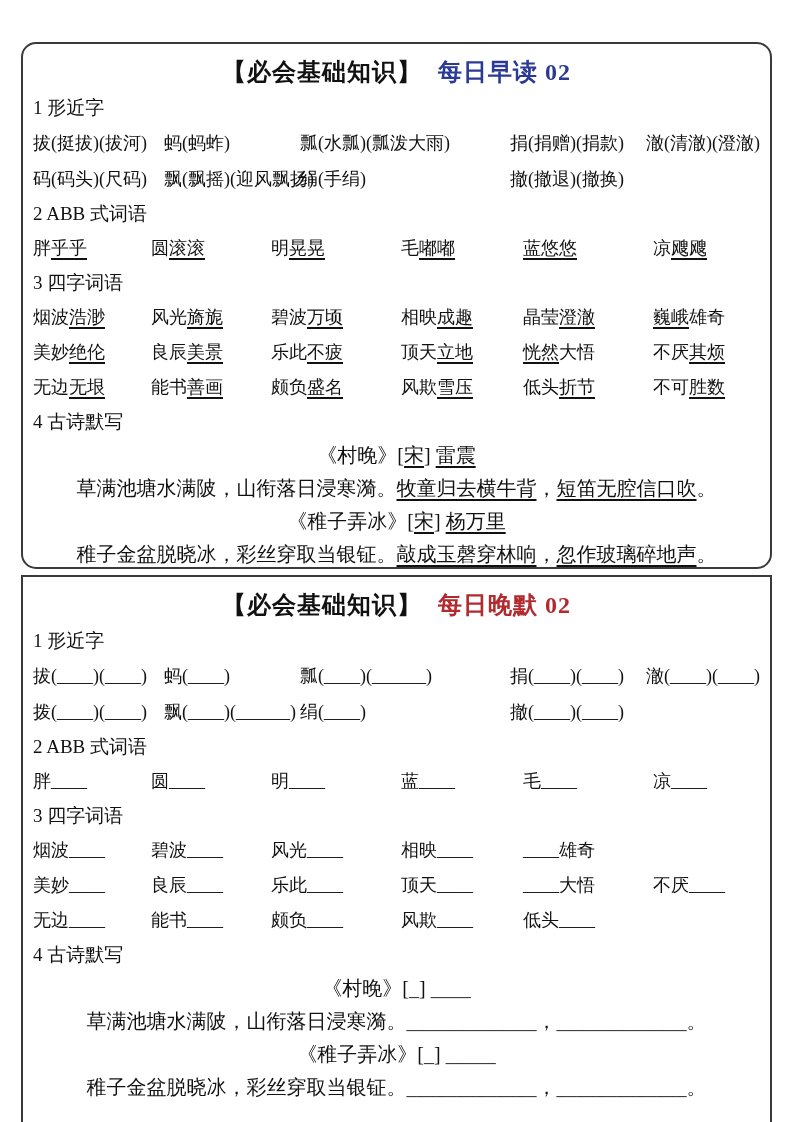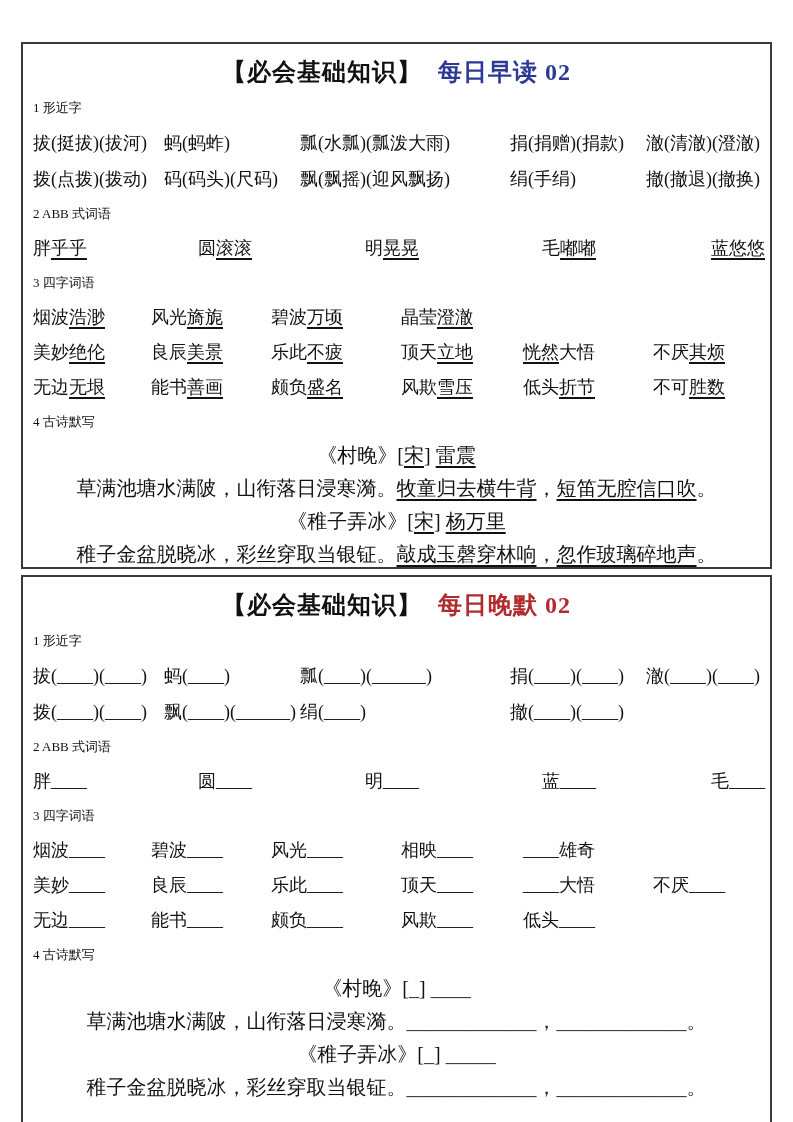--- a/index.html
+++ b/index.html
@@ -13,57 +13,56 @@
     position:absolute;left:21px;width:751px;box-sizing:border-box;
     border:2px solid #3a3a3a;background:#fff;padding:4px 10px 0 10px;
   }
   .card.morning{top:42px;height:527px;}
   .card.evening{top:575px;height:620px;}
   .card-title{
     text-align:center;font-size:24px;font-weight:bold;
     margin:7px 0 3px 0;line-height:1.45;letter-spacing:1px;
   }
   .card-title .subtitle{margin-left:16px;}
-  .sec-label{font-size:13px;line-height:30px;margin:2px 0;}
+  .sec-label{font-size:19px;line-height:30px;margin:2px 0;}
   .row{display:grid;font-size:18px;line-height:36px;white-space:nowrap;}
   .row.xjz{grid-template-columns:131px 136px 210px 136px auto;}
   .row.six{grid-template-columns:118px 120px 130px 122px 130px auto;}
-  .row.abb{line-height:33px;gap:47px;}
+  .row.abb{line-height:33px;}
   .row.six{line-height:35px;}
   .cell{overflow:visible;}
   .u{
     text-decoration:underline;
     text-decoration-thickness:1.5px;
     text-underline-offset:4px;
   }
   .poem-title,.poem-line{
     text-align:center;font-size:20px;line-height:33px;white-space:nowrap;
   }
   .bracket{letter-spacing:0;}
   .blank-text{color:#333;}
   .dyn{display:inline-block;min-width:10px;text-align:center;}
 </style>
 </head>
 <body>
 
-<div class="card morning" style="border-color: rgb(58, 58, 58);">
+<div class="card morning" style="border-color: rgb(58, 58, 58); border-radius: 15px;">
   <div class="card-title">
     <span>【必会基础知识】</span><span class="subtitle" style="color: rgb(43, 58, 148);">每日早读 02</span>
   </div>
 
   <div class="sec-label">1 形近字</div>
   <div class="row xjz">
       <div class="cell">拔(挺拔)(拔河)</div>
       <div class="cell">蚂(蚂蚱)</div>
       <div class="cell">瓢(水瓢)(瓢泼大雨)</div>
       <div class="cell">捐(捐赠)(捐款)</div>
       <div class="cell">澈(清澈)(澄澈)</div>
     </div>
   <div class="row xjz">
-      <div class="cell">拨(点拨)(拨动)</div>
       <div class="cell">码(码头)(尺码)</div>
       <div class="cell">飘(飘摇)(迎风飘扬)</div>
       <div class="cell">绢(手绢)</div>
       <div class="cell">撤(撤退)(撤换)</div>
     </div>
 
   <div class="sec-label">2 ABB 式词语</div>
   <div class="row six abb">
       <div class="cell">胖<span class="u">乎乎</span></div>
       <div class="cell">圆<span class="u">滚滚</span></div>
@@ -71,21 +70,23 @@
       <div class="cell">毛<span class="u">嘟嘟</span></div>
       <div class="cell"><span class="u">蓝悠悠</span></div>
       <div class="cell">凉<span class="u">飕飕</span></div>
     </div>
 
   <div class="sec-label">3 四字词语</div>
   <div class="row six">
       <div class="cell">烟波<span class="u">浩渺</span></div>
       <div class="cell">风光<span class="u">旖旎</span></div>
       <div class="cell">碧波<span class="u">万顷</span></div>
+      <div class="cell">相映<span class="u">成趣</span></div>
       <div class="cell">晶莹<span class="u">澄澈</span></div>
+      <div class="cell"><span class="u">巍峨</span>雄奇</div>
     </div>
   <div class="row six">
       <div class="cell">美妙<span class="u">绝伦</span></div>
       <div class="cell">良辰<span class="u">美景</span></div>
       <div class="cell">乐此<span class="u">不疲</span></div>
       <div class="cell">顶天<span class="u">立地</span></div>
       <div class="cell"><span class="u">恍然</span>大悟</div>
       <div class="cell">不厌<span class="u">其烦</span></div>
     </div>
   <div class="row six">

